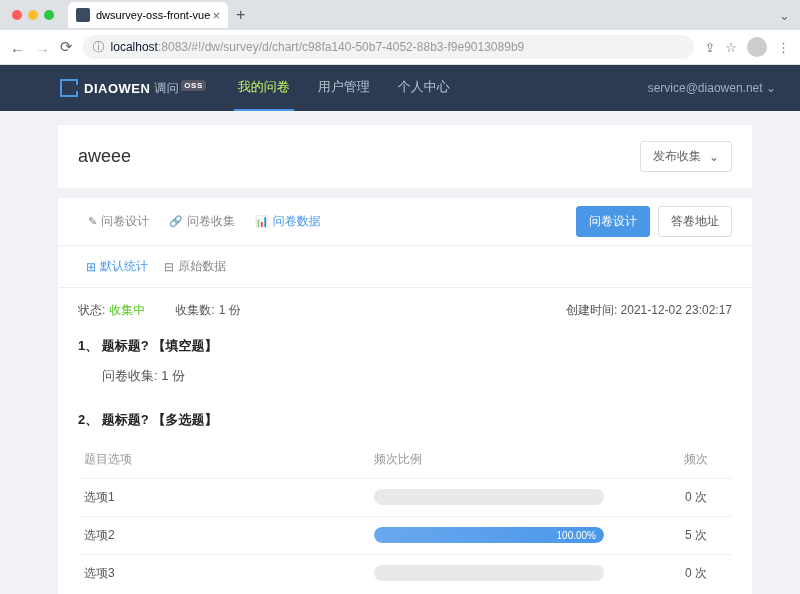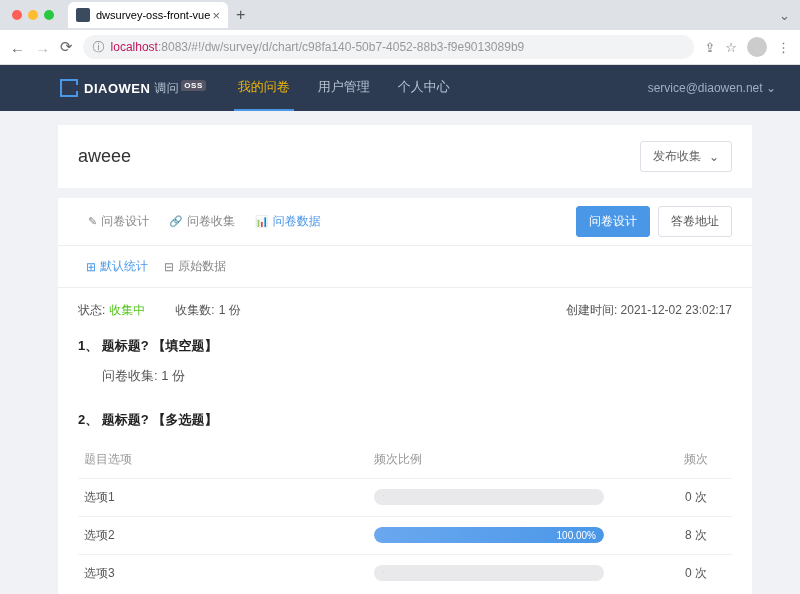--- a/index.html
+++ b/index.html
@@ -13,34 +13,34 @@
 .tab { display: flex; align-items: center; background: #fff; height: 26px; padding: 0 8px; margin-left: 8px; border-radius: 6px 6px 0 0; font-size: 11px; min-width: 160px; }
 .tab-fav { width: 14px; height: 14px; background: #3a4a5f; border-radius: 2px; margin-right: 6px; }
 .tab-close { margin-left: auto; color: #666; font-size: 13px; }
 .newtab { margin-left: 8px; color: #555; font-size: 16px; }
 .chev { margin-left: auto; margin-right: 10px; color: #666; }
 .addrbar { display: flex; align-items: center; height: 34px; padding: 0 10px; gap: 10px; }
 .nav-btn { color: #666; font-size: 15px; }
 .nav-btn.disabled { color: #bbb; }
 .addr { flex: 1; background: #f1f3f4; border-radius: 14px; height: 24px; display: flex; align-items: center; padding: 0 10px; font-size: 12px; color: #333; }
 .addr .info { color: #888; margin-right: 6px; }
-.addr .host { color: #be185d; }
+.addr .host { color: #0f172a; }
 .addr .path { color: #999; }
 .right-icons { display: flex; gap: 10px; align-items: center; color: #777; }
 .avatar { width: 20px; height: 20px; border-radius: 50%; background: #ccc; }
 
 .app { background: #f0f2f5; height: calc(594px - 64px); overflow: hidden; }
 .app-header { background: #2c3b52; height: 46px; display: flex; align-items: center; padding: 0 24px 0 60px; color: #b6c2d2; font-size: 13px; }
 .logo { display: flex; align-items: center; color: #fff; font-weight: 600; font-size: 13px; margin-right: 28px; letter-spacing: 0.5px; }
 .logo-icon { width: 18px; height: 18px; border: 2px solid #4a97e8; border-right-style: dashed; margin-right: 6px; }
 .logo .cn { color: #b6c2d2; font-weight: 400; margin-left: 4px; font-size: 12px; }
 .logo .oss { font-size: 8px; background: #556; border-radius: 3px 3px 3px 0; padding: 1px 3px; margin-left: 2px; margin-bottom: 6px; }
 .nav { display: flex; gap: 20px; }
 .nav-item { padding: 13px 4px; cursor: pointer; }
-.nav-item.active { color: #eab308; border-bottom: 2px solid #4a97e8; }
+.nav-item.active { color: #bef264; border-bottom: 2px solid #4a97e8; }
 .sp { flex: 1; }
 .email { font-size: 12px; color: #a0adc0; }
 
 .page { padding: 14px 48px 0 58px; }
 .card { background: #fff; border-radius: 0; padding: 16px 20px; margin-bottom: 10px; }
 
 .title-row { display: flex; align-items: center; }
 .title { font-size: 18px; color: #333; }
 .publish-btn { margin-left: auto; border: 1px solid #dcdfe6; background: #fff; padding: 6px 12px; border-radius: 3px; display: flex; align-items: center; color: #666; font-size: 12px; gap: 8px; cursor: pointer; }
 
@@ -209,21 +209,21 @@
               </div>
               <div class="col3">0 次</div>
             </div>
             <div class="qrow">
               <div class="col1">选项2</div>
               <div class="col2">
                 <div class="pbar">
                   <div class="pbar-fill" style="width:100%">100.00%</div>
                 </div>
               </div>
-              <div class="col3">8 次</div>
+              <div class="col3">5 次</div>
             </div>
             <div class="qrow">
               <div class="col1">选项3</div>
               <div class="col2">
                 <div class="pbar">
                   <span class="pbar-zero">·</span>
                 </div>
               </div>
               <div class="col3">0 次</div>
             </div>

